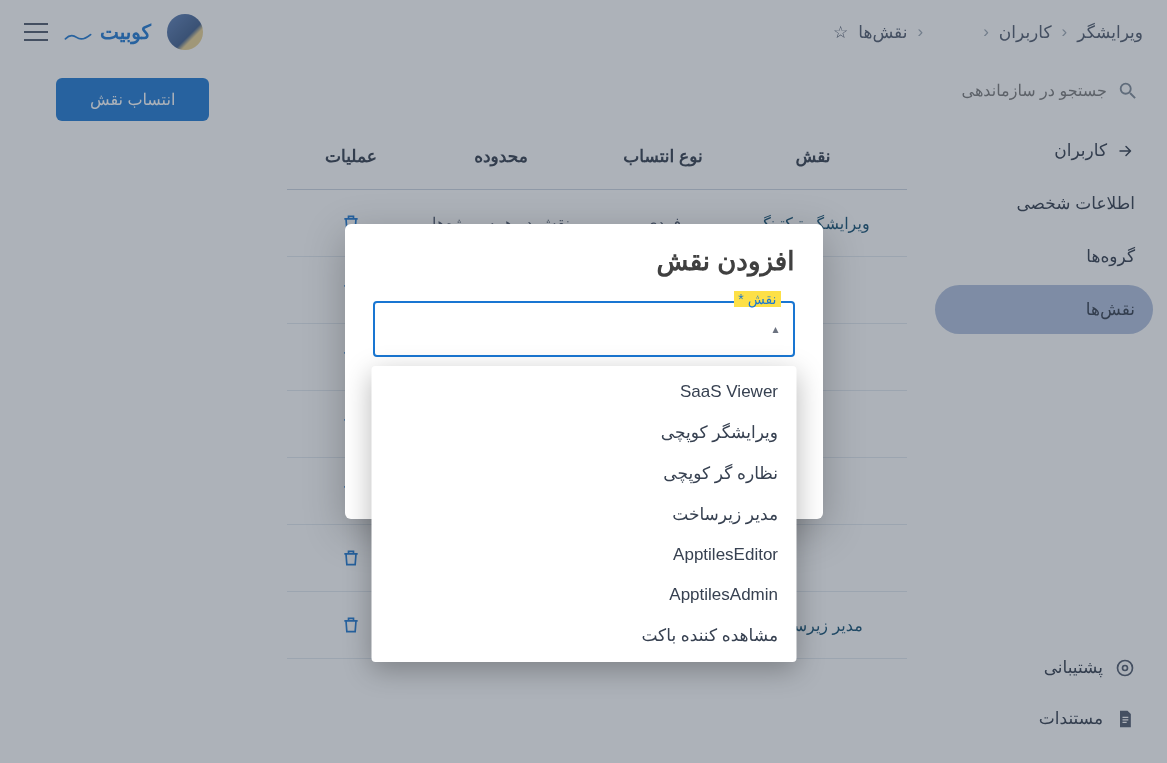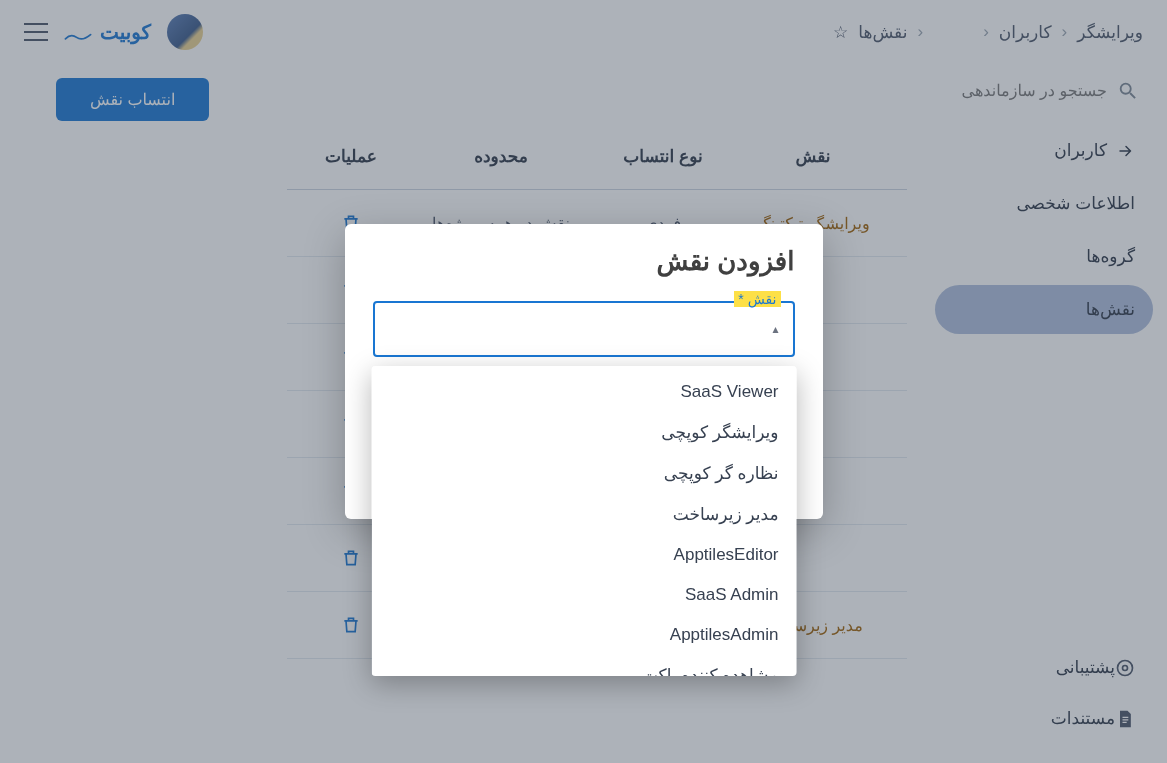--- a/index.html
+++ b/index.html
@@ -19,31 +19,31 @@
 
 
 .sidebar { position: absolute; top: 64px; right: 8px; bottom: 0; width: 230px; display: flex; flex-direction: column; }
 .search-wrap { display: flex; align-items: center; gap: 10px; padding: 10px 14px; margin: 6px 6px 12px 6px; border-radius: 6px; }
 .search-wrap svg { width: 22px; height: 22px; fill: #7b8794; flex-shrink:0; }
 .search-input { border: 0; outline: 0; background: transparent; font-size: 16px; color: #4a5568; width: 100%; direction: rtl; }
 .side-item { display: flex; align-items: center; gap: 10px; padding: 14px 18px; font-size: 17px; color: #2d3748; cursor: pointer; border-radius: 26px; margin: 2px 6px; }
 .side-item.arrowed svg { width: 18px; height: 18px; }
 .side-item.active { background: #aebedc; }
 .side-bottom { margin-top: auto; padding-bottom: 18px; }
-.side-bottom .side-item { gap: 0; }
+.side-bottom .side-item { gap: 12px; }
 .side-bottom svg { width: 20px; height: 20px; fill:#4a5568; }
 
 
 .main { position: absolute; top: 64px; right: 250px; left: 24px; bottom: 0; }
 .assign-btn { position: absolute; top: 14px; left: 24px; background: #1976d2; color: #fff; border: 0; padding: 12px 34px; font-size: 16px; border-radius: 6px; cursor: pointer; margin-left: 8px; }
 .table { margin-top: 60px; width: 620px; margin-right: 10px; }
 .thead, .trow { display: grid; grid-template-columns: 1.4fr 1.1fr 1.6fr 0.9fr; align-items: center; padding: 22px 10px; border-bottom: 1px solid #e2e8f0; text-align: center; }
 .thead { font-weight: 600; color: #2d3748; font-size: 17px; border-bottom: 1px solid #cbd5e0; }
 .trow { font-size: 16px; color: #4a5568; }
-.role-link { color: #a16207; cursor: pointer; text-align: center; }
+.role-link { color: #0c4a6e; cursor: pointer; text-align: center; }
 .del-icon { color: #1976d2; cursor: pointer; display:flex; justify-content:center; }
 .del-icon svg { width: 20px; height: 22px; stroke: #1976d2; fill: none; stroke-width: 2; }
 
 
 .overlay { position: absolute; inset: 0; background: rgba(60,72,88,0.42); }
 
 
 .modal { position: absolute; top: 224px; left: 50%; transform: translateX(-50%); width: 478px; background: #fff; border-radius: 6px; box-shadow: 0 12px 40px rgba(0,0,0,0.25); padding: 22px 28px 32px 28px; }
 .modal-title { font-size: 26px; font-weight: 700; color: #404040; margin-bottom: 24px; }
 .field-wrap { position: relative; }
@@ -231,16 +231,15 @@
     <button class="modal-btn primary" style="min-width:18px;"></button>
   </div>
 </div>
 
 <div class="dropdown">
   <div class="dd-item">SaaS Viewer</div>
   <div class="dd-item">ویرایشگر کوپچی</div>
   <div class="dd-item">نظاره گر کوپچی</div>
   <div class="dd-item">مدیر زیرساخت</div>
   <div class="dd-item">ApptilesEditor</div>
-  <div class="dd-item">SaaS Admin</div>
   <div class="dd-item">ApptilesAdmin</div>
   <div class="dd-item">مشاهده کننده باکت</div>
 </div>
 
 </body></html>

